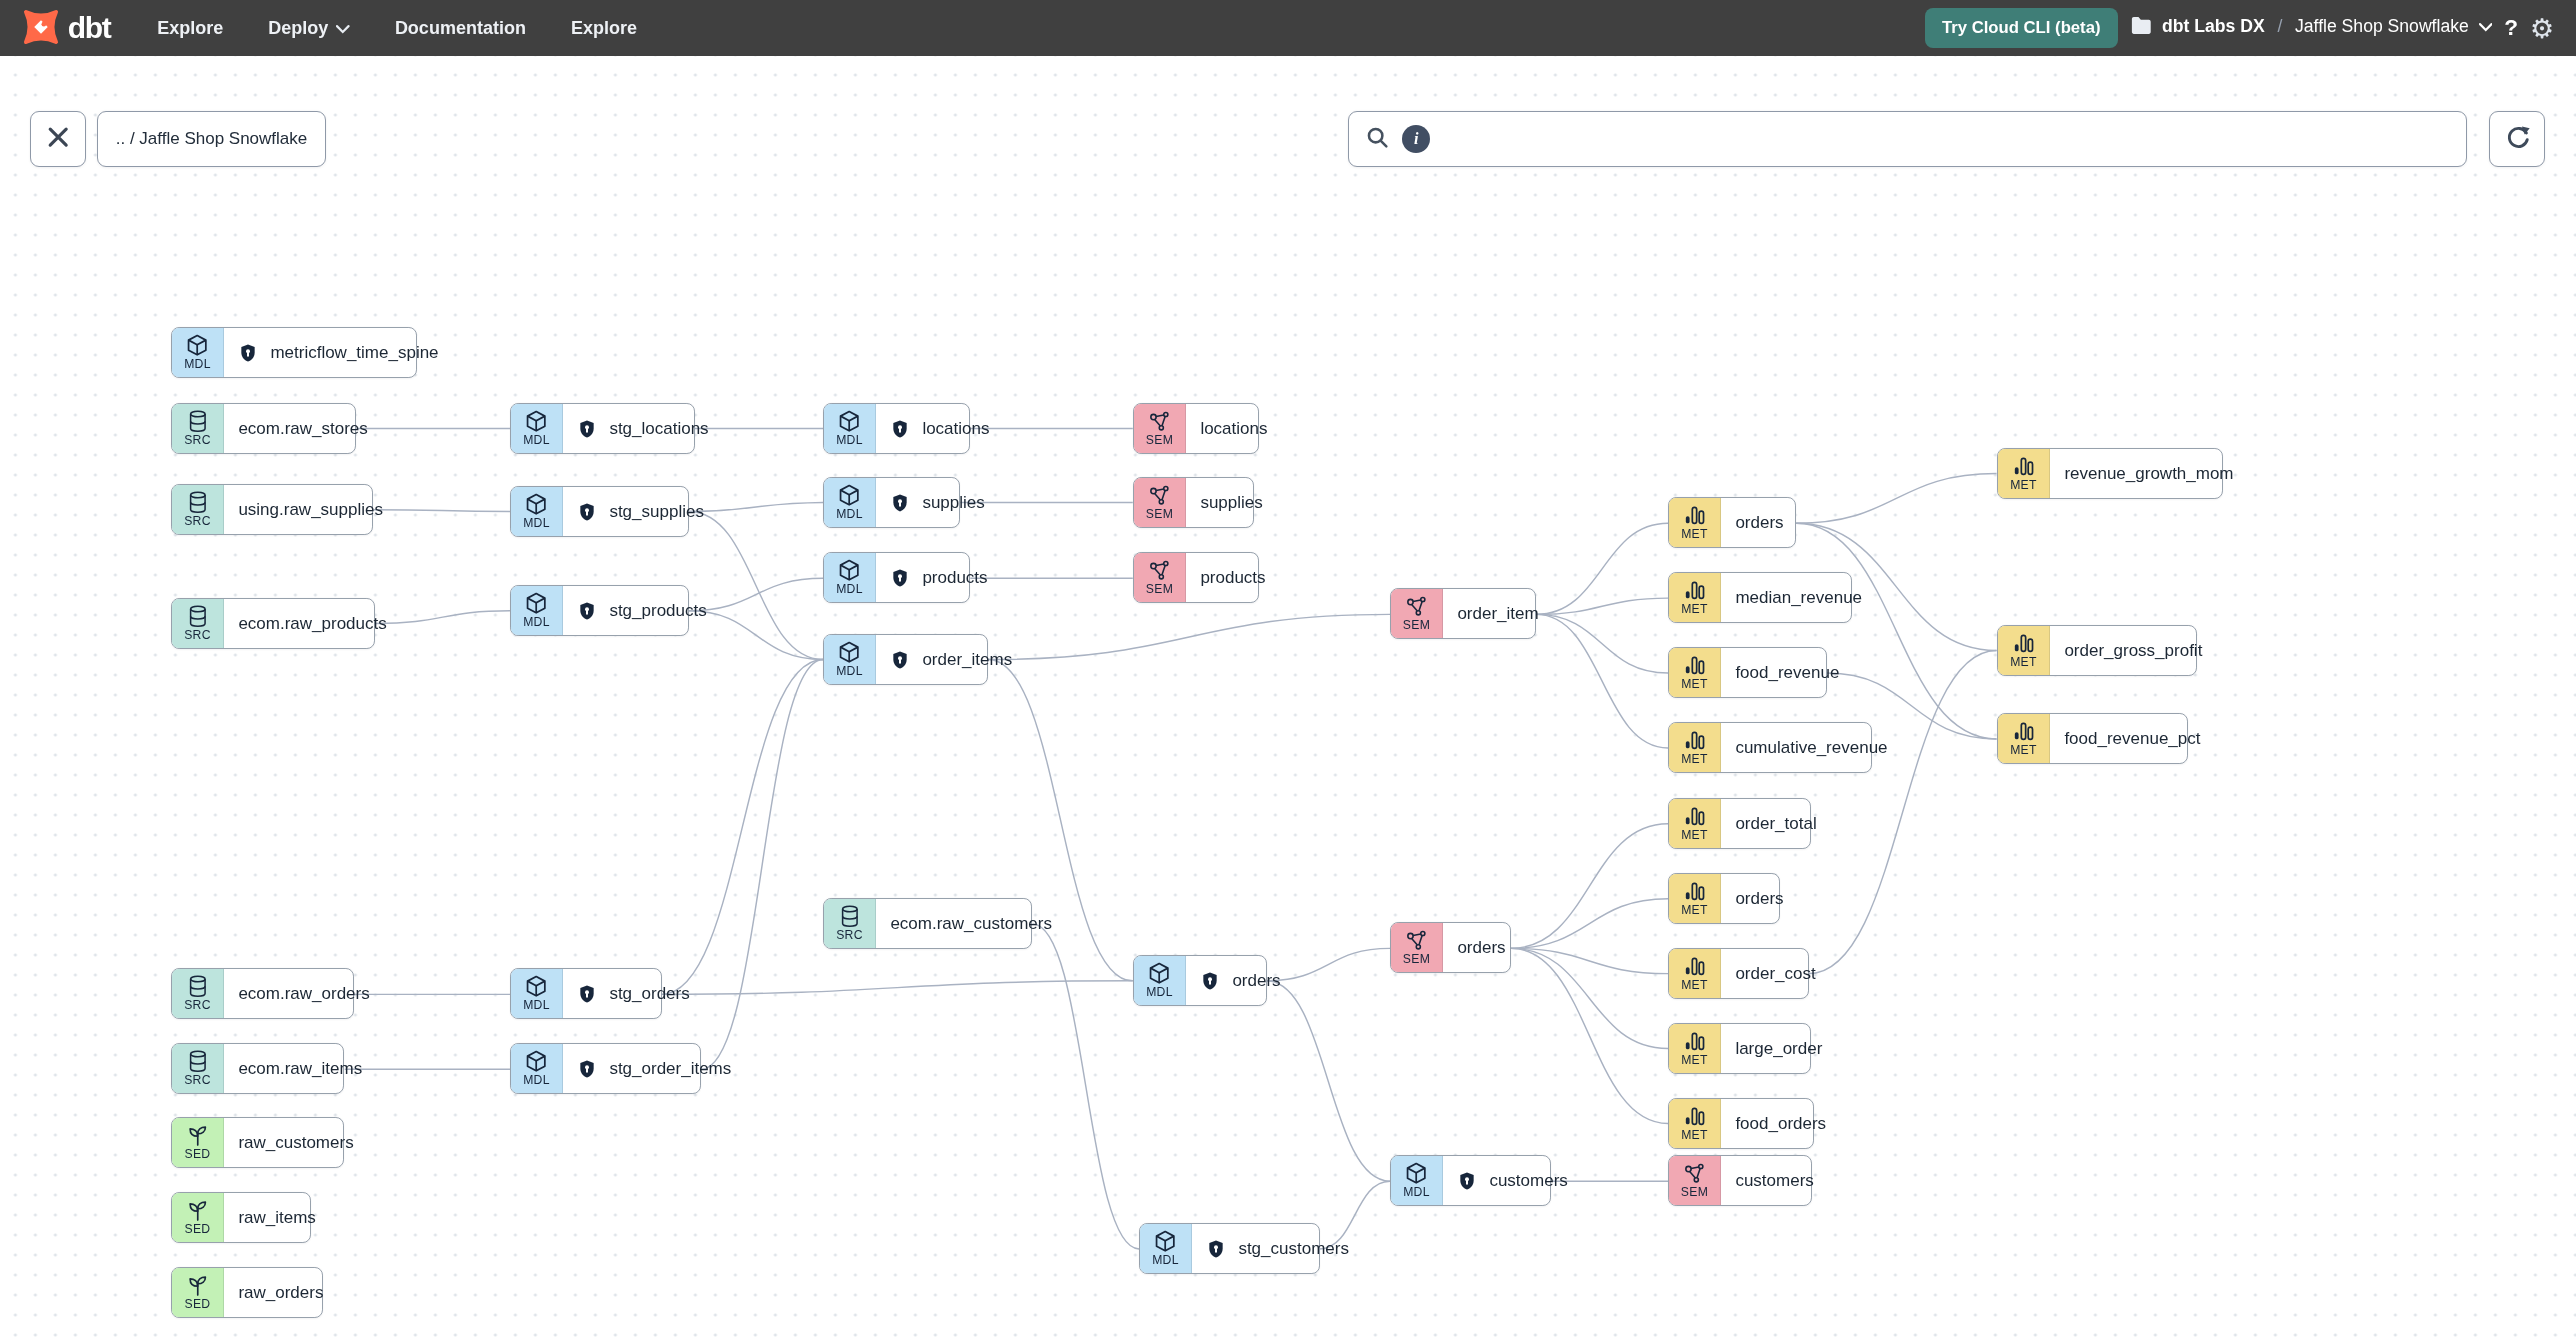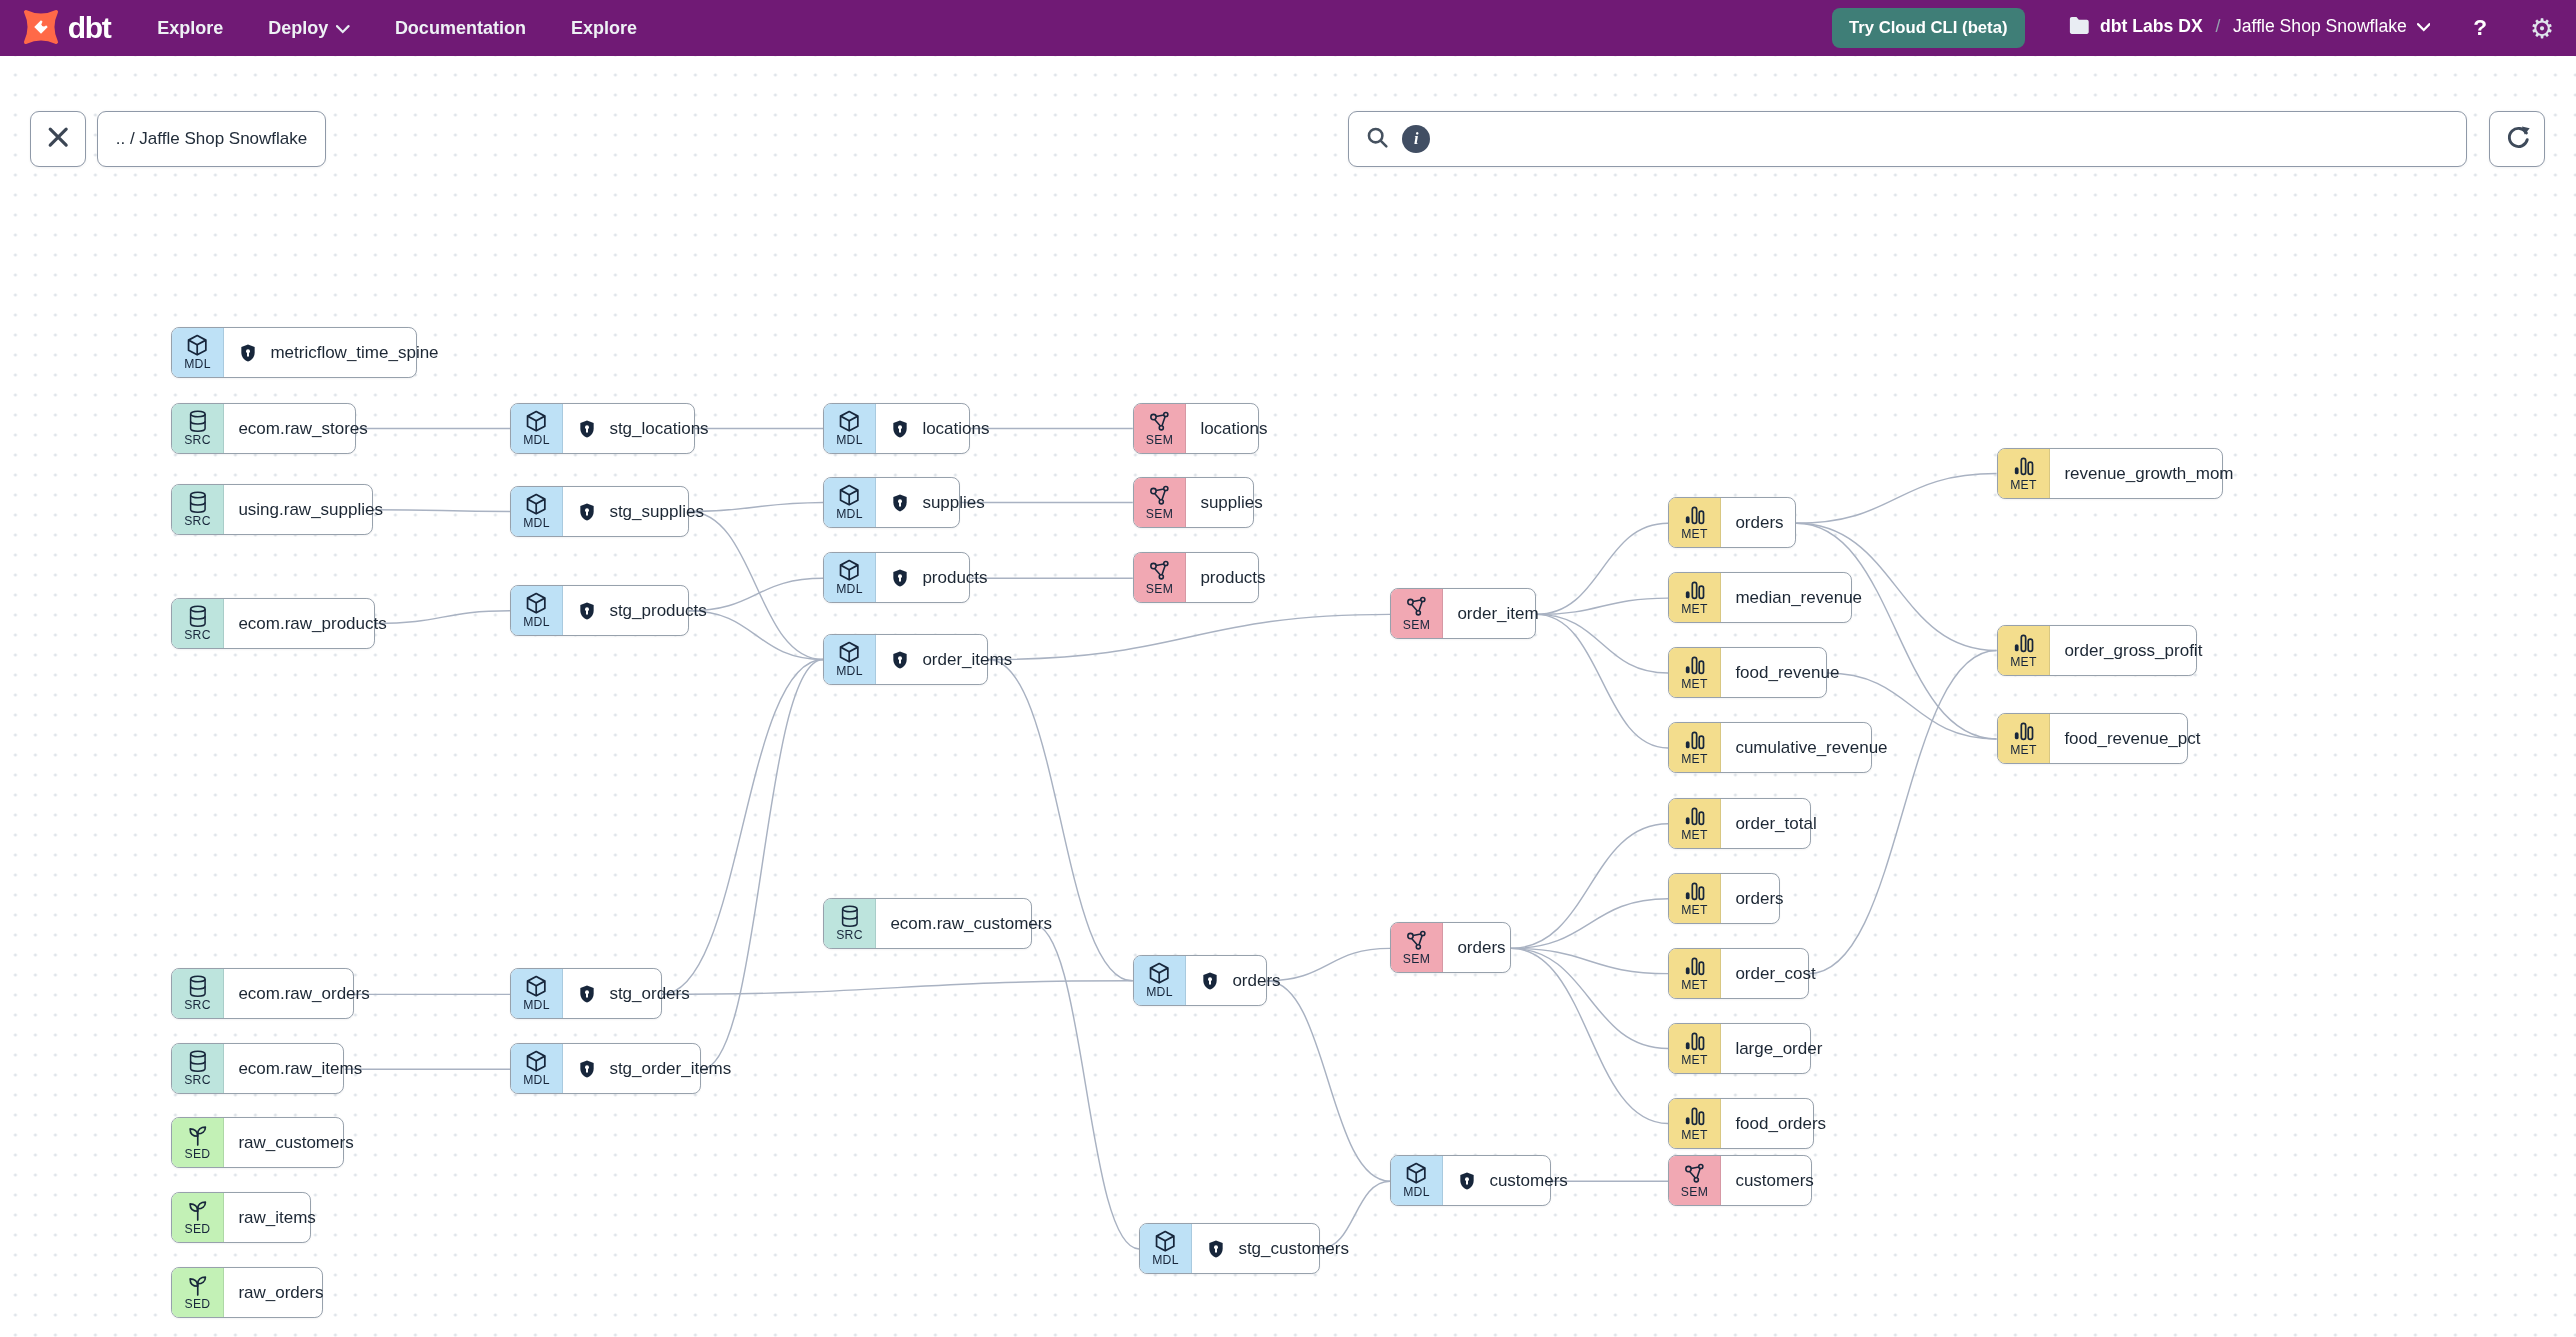--- a/index.html
+++ b/index.html
@@ -6,28 +6,28 @@
   html,body{margin:0;padding:0;overflow:hidden;}
   body{
     width:2576px;height:1338px;position:relative;
     background:#ffffff;
     background-image:radial-gradient(circle,#dfe4e9 1.4px,transparent 1.7px);
     background-size:20px 20px;background-position:5.4px 65px;
     font-family:"Liberation Sans",sans-serif;
   }
   
   .navbar{
-    position:absolute;top:0;left:0;width:100%;height:56px;background:#701a75;
+    position:absolute;top:0;left:0;width:100%;height:56px;background:#404040;
     display:flex;align-items:center;padding:0 21.7px;box-sizing:border-box;z-index:40;
   }
   .logo{display:flex;align-items:center;gap:8.1px;cursor:pointer;}
   .brand{color:#ffffff;font-size:30px;font-weight:700;letter-spacing:-1.4px;line-height:1;}
   .nav-menu{display:flex;align-items:center;gap:45px;margin-left:47px;}
   .nav-item{color:#eef1f5;font-size:18px;font-weight:600;display:flex;align-items:center;gap:8.1px;cursor:pointer;}
-  .nav-right{margin-left:auto;display:flex;align-items:center;gap:43px;}
+  .nav-right{margin-left:auto;display:flex;align-items:center;gap:12px;}
   .cta{background:#3f7e77;color:#fff;font-size:16.7px;font-weight:600;padding:10px 17px;border-radius:8.1px;border:none;cursor:pointer;font-family:inherit;}
   .account{display:flex;align-items:flex-start;gap:10px;color:#ffffff;font-size:17.6px;cursor:pointer;}
   .acct-name{font-weight:700;}
   .acct-sep{color:#97a1b0;font-weight:400;padding:0 2.7px;}
   .nav-glyph{color:#ffffff;font-size:22.6px;font-weight:700;cursor:pointer;line-height:1;}
   .gear{font-family:"DejaVu Sans",sans-serif;color:#dfe5ec;font-size:27px;font-weight:400;}
   
   .box{position:absolute;background:#fff;border:1.4px solid #8f99a8;border-radius:9px;
        display:flex;align-items:center;justify-content:center;z-index:20;
        box-shadow:0 0.9px 2.7px rgba(16,24,40,.06);box-sizing:border-box;cursor:pointer;}

